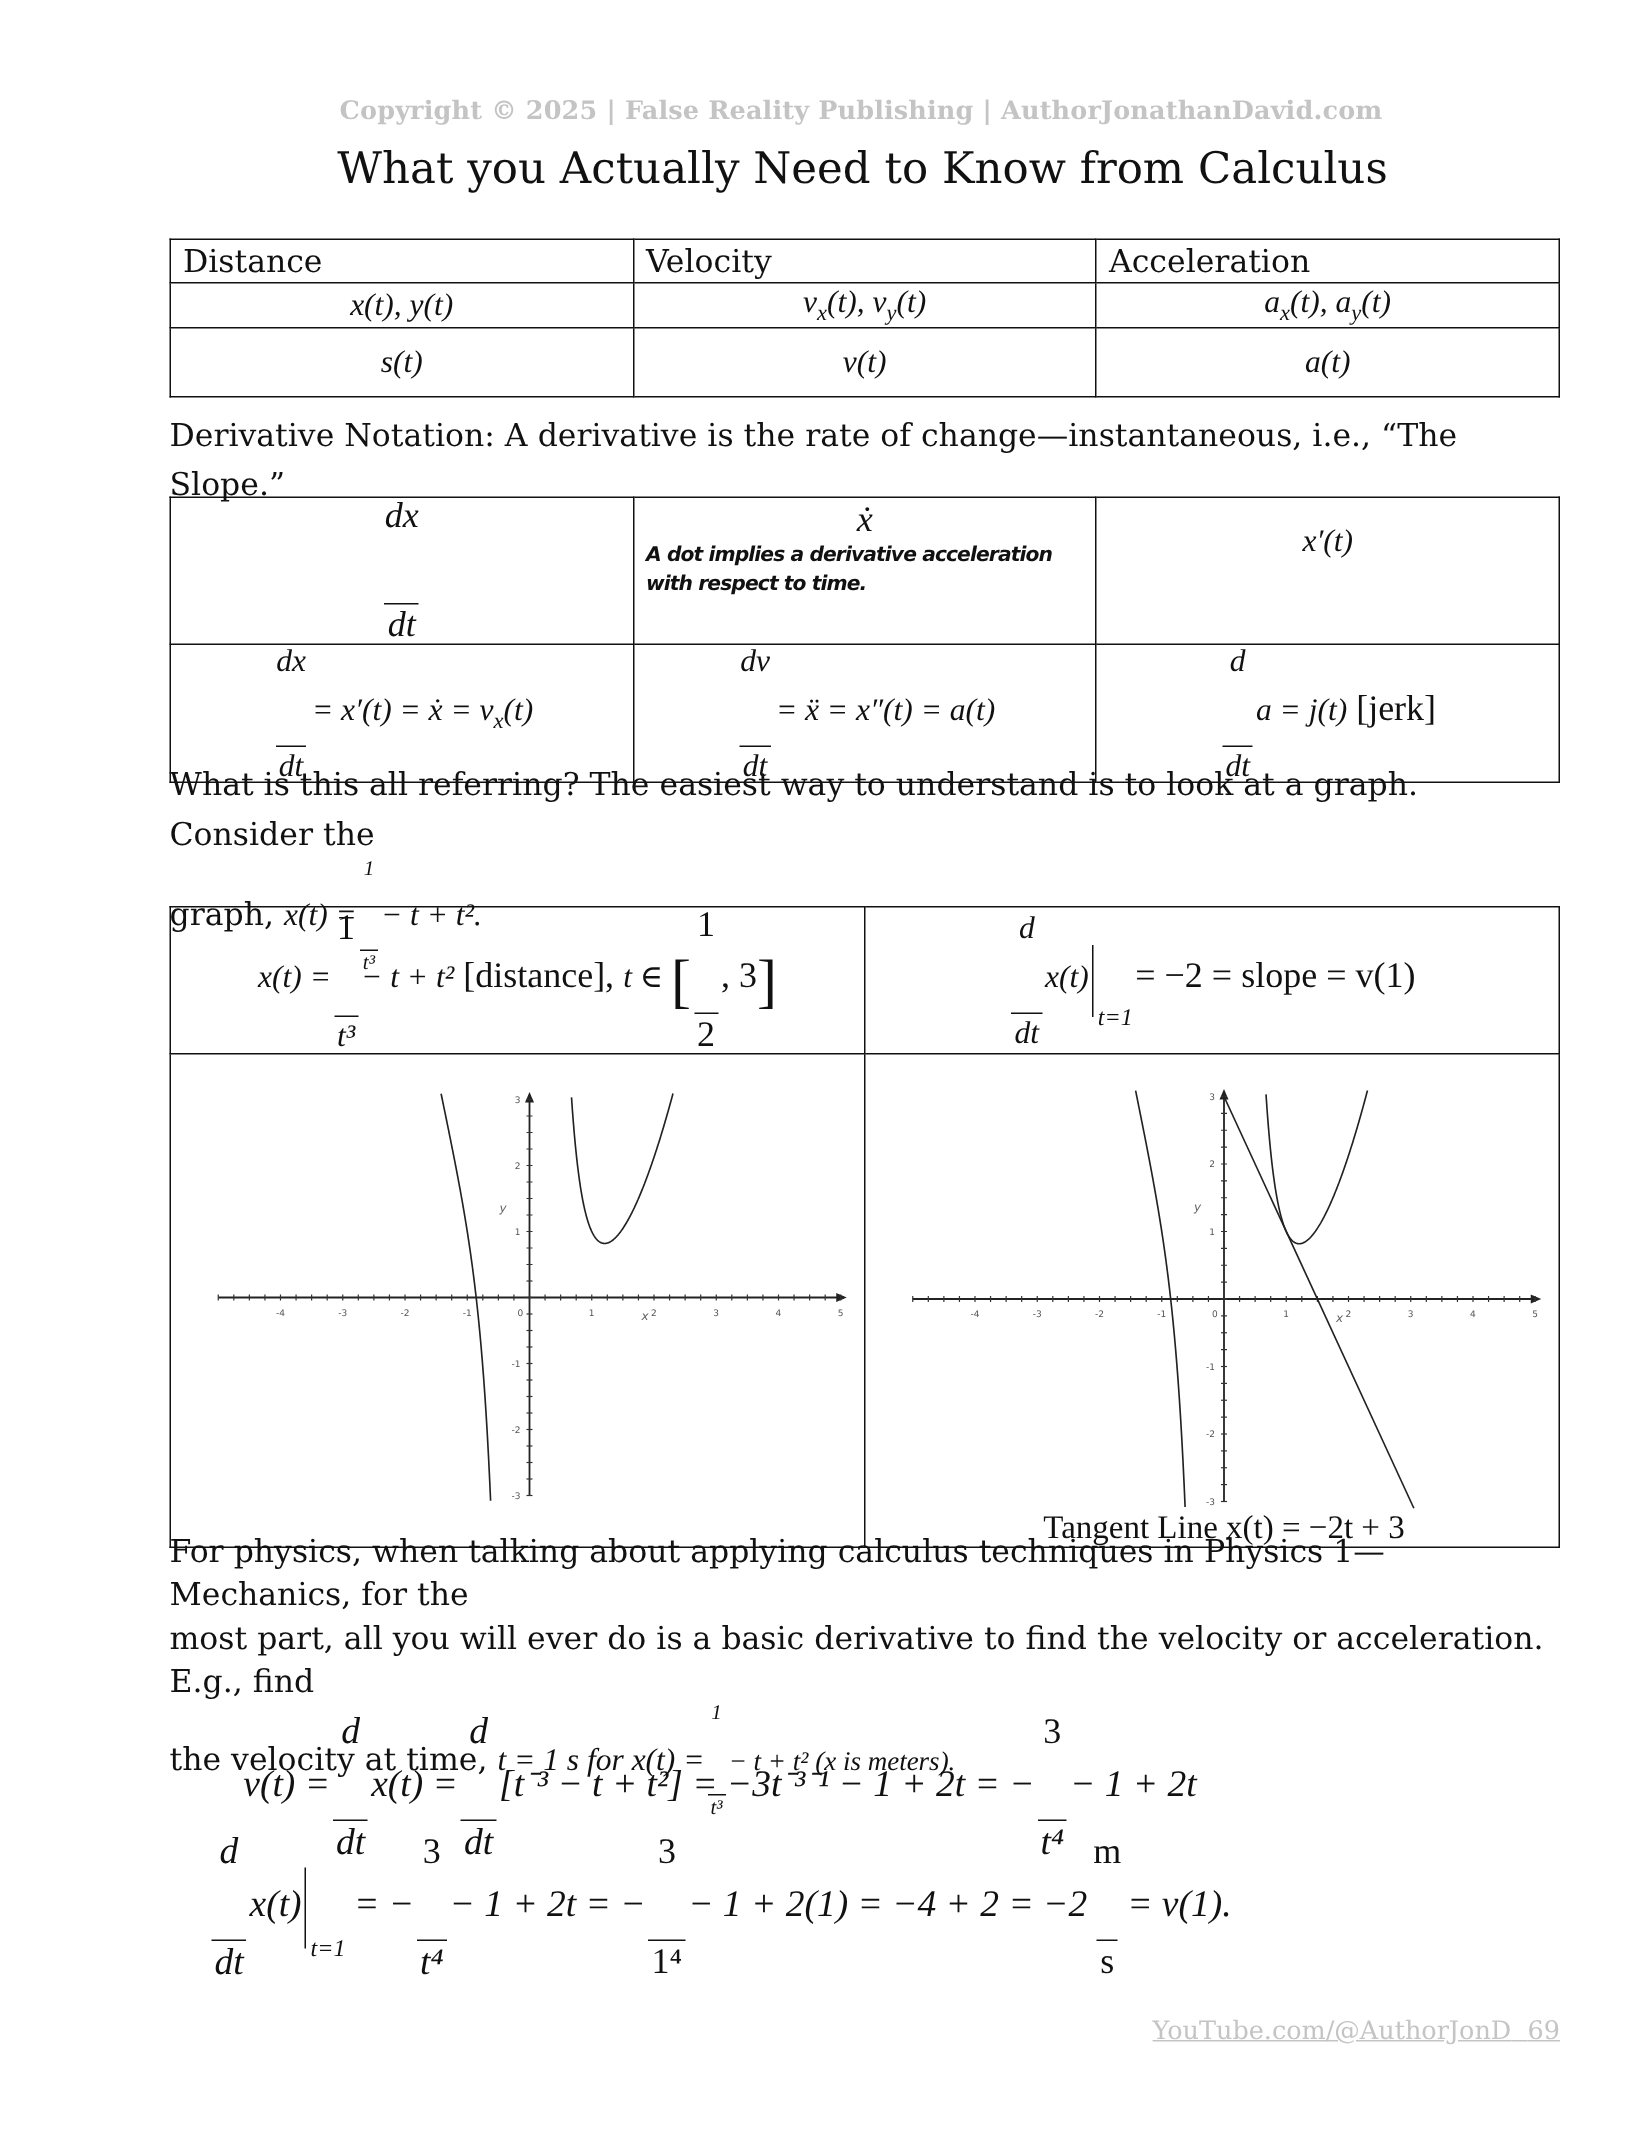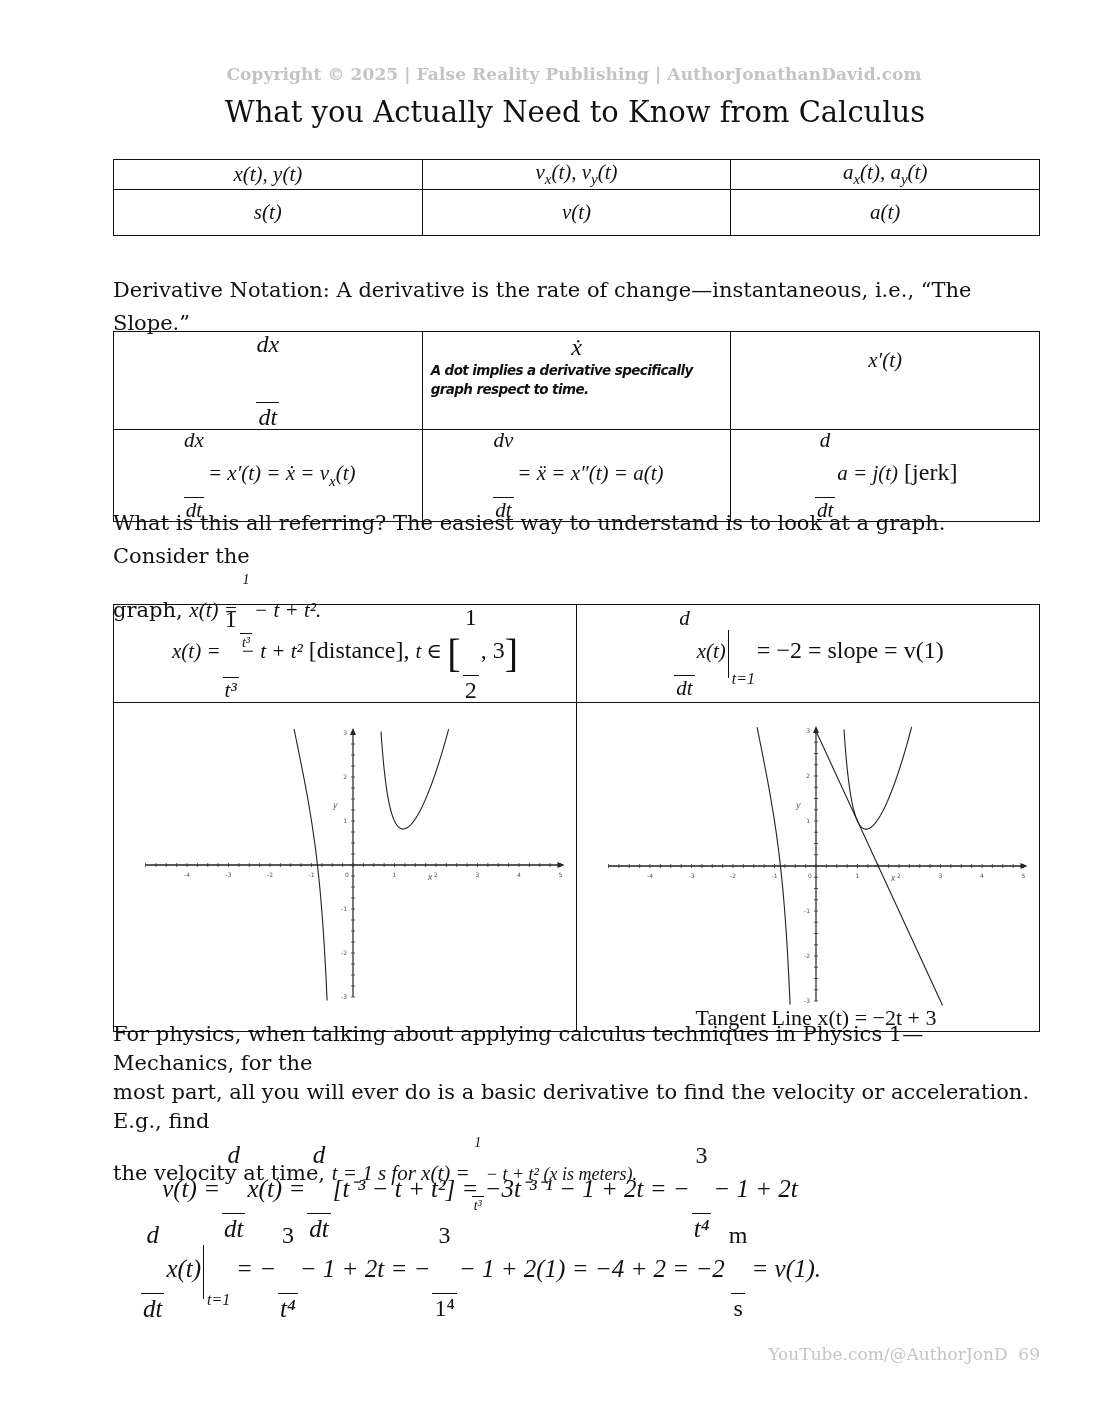--- a/index.html
+++ b/index.html
@@ -13,34 +13,39 @@
   table.grid td { border: 1.4px solid #111; padding: 0 8px; font-size: 21px; vertical-align: middle; }
   .center { text-align: center; }
   .m { font-family: "Liberation Serif", "DejaVu Serif", serif; font-style: italic; font-size: 24px; }
   .mr { font-family: "Liberation Serif", "DejaVu Serif", serif; font-style: normal; font-size: 24px; }
   .frac { display: inline-flex; flex-direction: column; align-items: center; vertical-align: middle; margin: 0 2px; line-height: 1; gap: 44px; }
   .frac .num { padding: 0 2px 2px; }
   .frac .den { border-top: 1.6px solid #111; padding: 2px 2px 0; }
   .para { left: 113px; width: 927px; font-size: 21px; line-height: 33px; }
   .note { font-size: 13.5px; font-style: italic; font-weight: bold; text-align: left; line-height: 19px; font-family: "DejaVu Sans", sans-serif; letter-spacing: -0.6px; }
   .graph-table td { padding: 0; }
-  .footer { right: 60px; top: 1344px; font-size: 17px; color: #c4c4c4; }
+  .footer { right: 60px; top: 1344px; font-size: 17px; color: #c4c4c4; text-decoration: underline; }
   .eq { left: 0; width: 960px; text-align: center; font-family: "Liberation Serif", serif; font-size: 25px; }
   .evalbar { display: inline-block; border-left: 1.6px solid #111; height: 54px; vertical-align: middle; position: relative; margin-left: 2px; margin-right: 32px; }
   .evalbar .sub { position: absolute; left: 3px; bottom: -10px; font-size: 16px; font-style: italic; }
   svg text { font-family: "DejaVu Sans", sans-serif; }
 </style>
 </head>
 <body>
 
 <div class="abs copyright">Copyright © 2025 | False Reality Publishing | AuthorJonathanDavid.com</div>
 <div class="abs page-title" style="left:0;width:1150px;">What you Actually Need to Know from Calculus</div>
 
 <table class="grid" style="top:159px;">
   <tbody>
+      <tr style="height:29px;">
+    <td>Distance</td>
+    <td>Velocity</td>
+    <td>Acceleration</td>
+  </tr>
   <tr style="height:30px;">
     <td class="center m">x(t), y(t)</td>
     <td class="center m"><span>v</span><sub style="font-size:15px">x</sub><span>(t), </span><span>v</span><sub style="font-size:15px">y</sub><span>(t)</span></td>
     <td class="center m"><span>a</span><sub style="font-size:15px">x</sub><span>(t), </span><span>a</span><sub style="font-size:15px">y</sub><span>(t)</span></td>
   </tr>
   <tr style="height:46px;">
     <td class="center m">s(t)</td>
     <td class="center m">v(t)</td>
     <td class="center m">a(t)</td>
   </tr>
@@ -53,21 +58,21 @@
   <tbody>
   <tr style="height:66px;">
     <td class="center">
       <span class="frac m">
             <span class="num">dx</span>
             <span class="den">dt</span>
           </span>
     </td>
     <td class="center" style="vertical-align:top; padding-top:2px;">
       <div class="m">ẋ</div>
-      <div class="note">A dot implies a derivative specifically graph respect to time.</div>
+      <div class="note">A dot implies a derivative acceleration with respect to time.</div>
     </td>
     <td class="center m" style="vertical-align:top; padding-top:16px;">x′(t)</td>
   </tr>
   <tr style="height:54px;">
     <td class="center m">
       <span class="frac">
             <span class="num">dx</span>
             <span class="den">dt</span>
           </span><span>= x′(t) = ẋ = v</span><sub style="font-size:15px">x</sub><span>(t)</span>
     </td>

